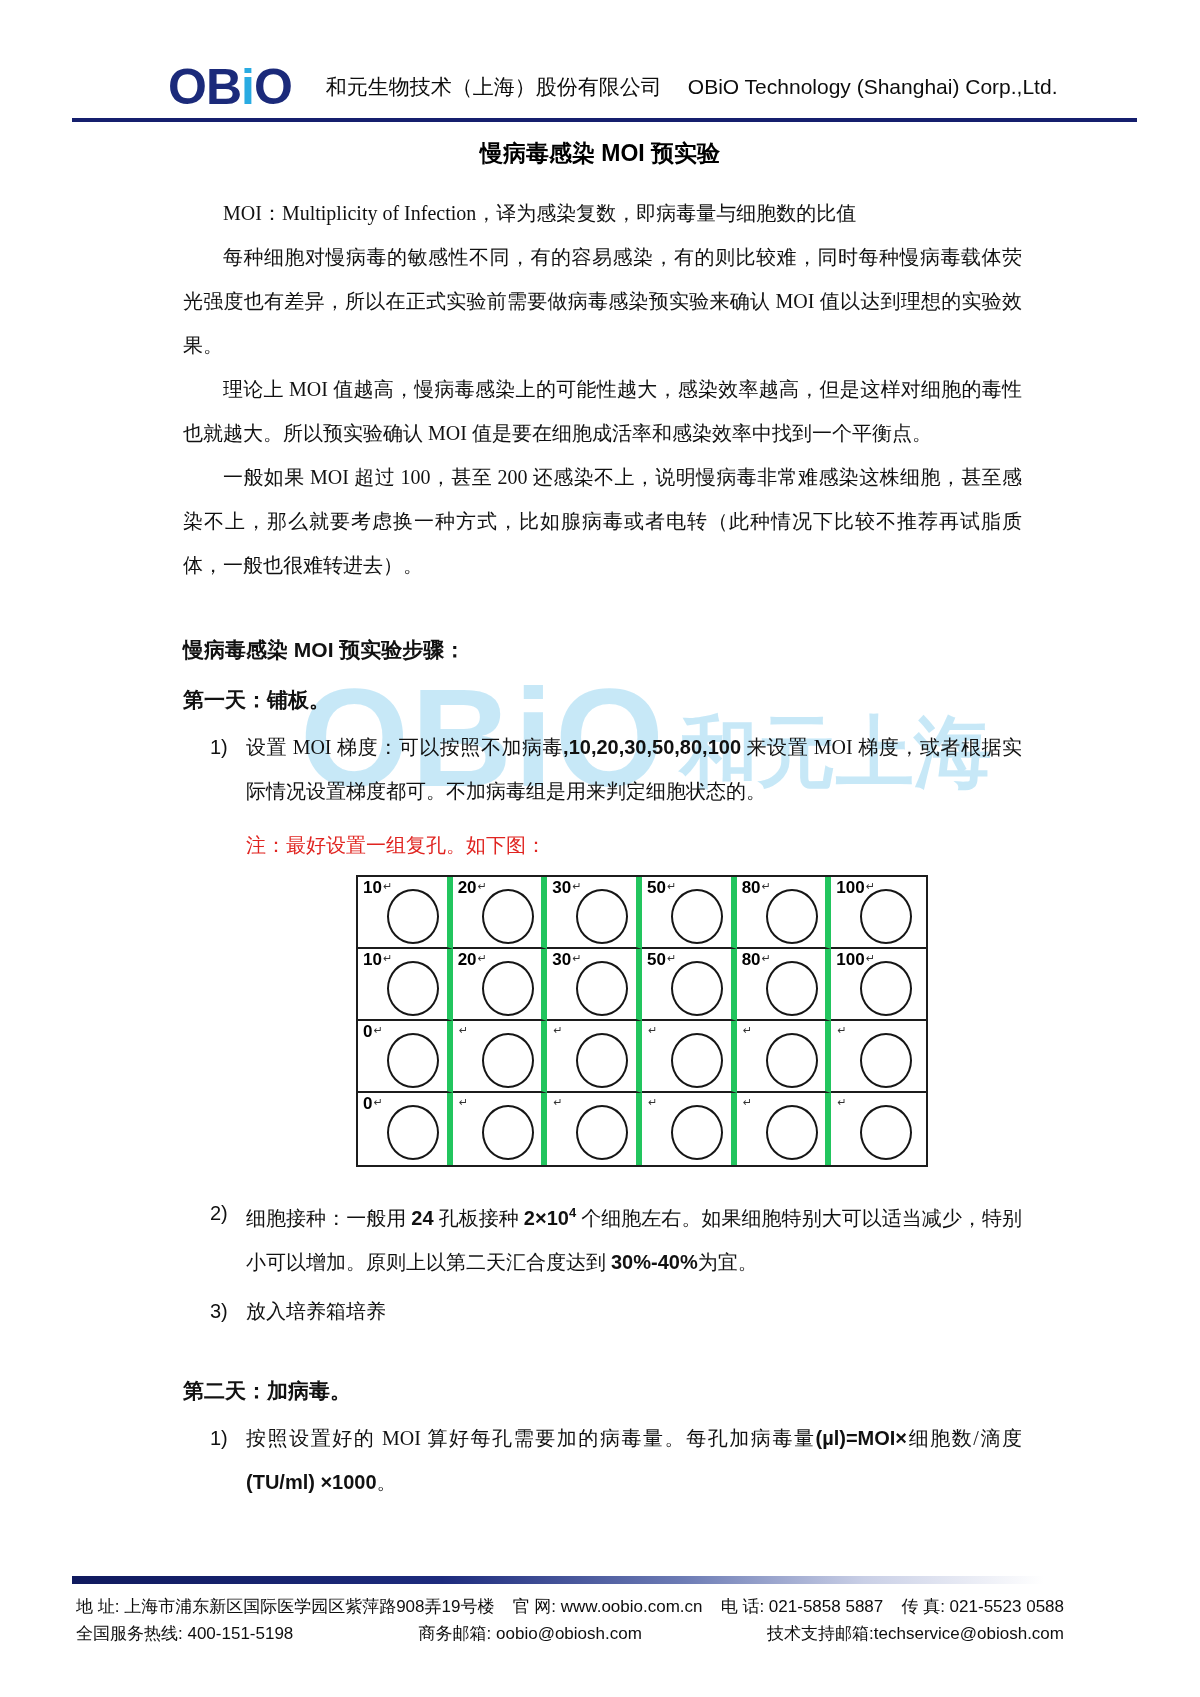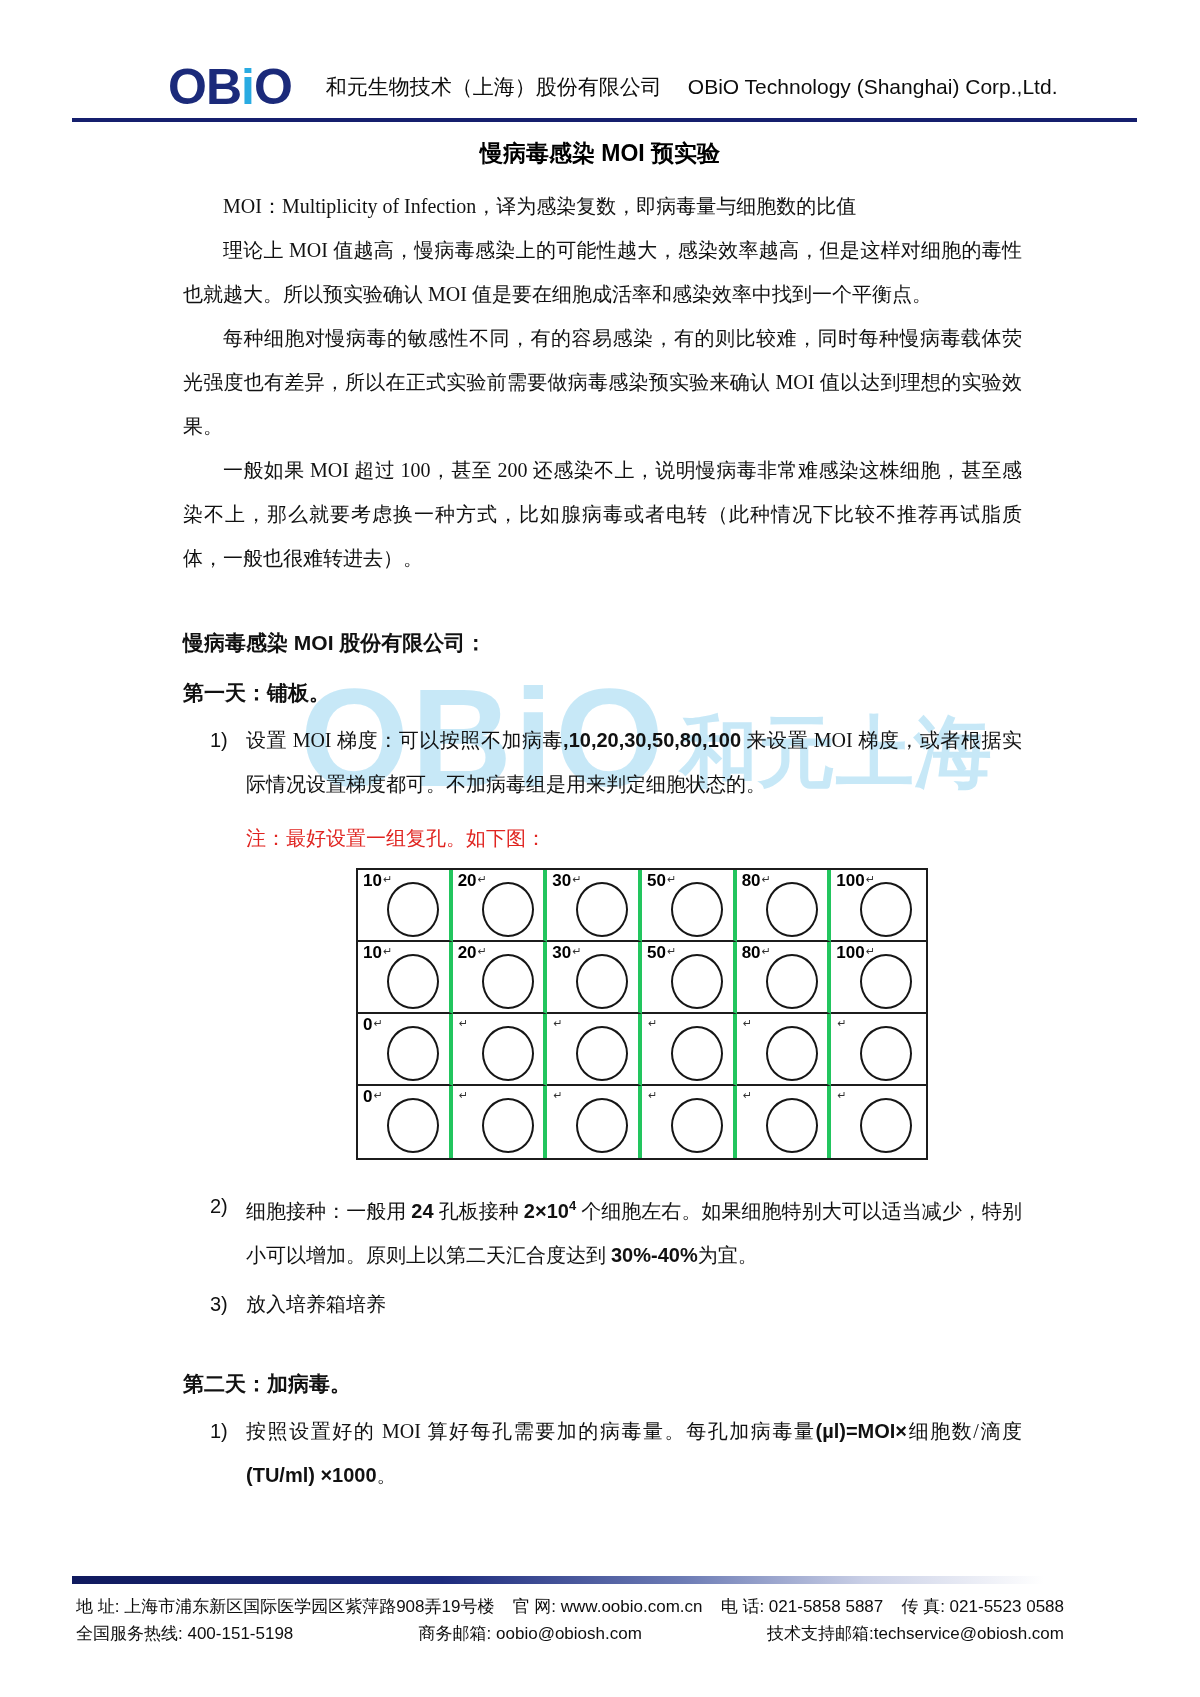--- a/index.html
+++ b/index.html
@@ -40,21 +40,21 @@
   .watermark{
     position:absolute;top:668px;left:300px;z-index:0;
     display:flex;align-items:center;gap:14px;
     color:#9bd7f2;opacity:.55;white-space:nowrap;
     pointer-events:none;
   }
   .wm-logo{font-family:"Liberation Sans", sans-serif;font-weight:bold;font-size:140px;line-height:1;letter-spacing:2px;}
   .wm-text{font-size:78px;font-weight:bold;line-height:1;margin-top:30px;}
   
   .content{
-    position:absolute;top:184px;left:183px;width:839px;z-index:1;
+    position:absolute;top:191px;left:183px;width:839px;z-index:1;
     font-size:20px;line-height:44px;text-align:justify;
   }
   .content p{margin:0;}
   .para{text-indent:2em;}
   .sec-heading{
     font-family:"Liberation Sans", sans-serif;
     font-weight:bold;font-size:21px;text-align:left;
   }
   .h-steps{margin-top:41px !important;}
   .h-day1{margin-top:6px !important;}
@@ -75,21 +75,21 @@
   
   .moi-table{
     margin:8px 0 0 173px;
     width:568px;
     display:grid;grid-template-columns:repeat(6,1fr);grid-auto-rows:72px;
     border:2px solid #1c1c1c;
     background:#fff;
   }
   .mcell{
     position:relative;
-    border-right:4px solid #22c55e;border-bottom:2px solid #1c1c1c;
+    border-right:6px solid #22c55e;border-bottom:2px solid #1c1c1c;
   }
   .moi-table > .mcell:nth-child(6n){border-right:0;padding-left:28px;}
   .moi-table > .mcell:nth-child(n+19){border-bottom:0;}
   .cell-label{
     position:absolute;top:2px;left:5px;
     font-family:"Liberation Sans", sans-serif;font-weight:bold;font-size:17px;line-height:1.1;
     color:#000;white-space:nowrap;
   }
   .pmark{
     font-family:"Liberation Sans", sans-serif;font-weight:normal;
@@ -128,25 +128,25 @@
 
   <div class="watermark">
     <span class="wm-logo">OBiO</span>
     <span class="wm-text">和元上海</span>
   </div>
 
   <h1 class="title">慢病毒感染 MOI 预实验</h1>
 
   <div class="content">
     <p class="para">MOI：Multiplicity of Infection，译为感染复数，即病毒量与细胞数的比值</p>
+    <p class="para">每种细胞对慢病毒的敏感性不同，有的容易感染，有的则比较难，同时每种慢病毒载体荧光强度也有差异，所以在正式实验前需要做病毒感染预实验来确认 MOI 值以达到理想的实验效果。</p>
     <p class="para">理论上 MOI 值越高，慢病毒感染上的可能性越大，感染效率越高，但是这样对细胞的毒性也就越大。所以预实验确认 MOI 值是要在细胞成活率和感染效率中找到一个平衡点。</p>
-    <p class="para">每种细胞对慢病毒的敏感性不同，有的容易感染，有的则比较难，同时每种慢病毒载体荧光强度也有差异，所以在正式实验前需要做病毒感染预实验来确认 MOI 值以达到理想的实验效果。</p>
     <p class="para">一般如果 MOI 超过 100，甚至 200 还感染不上，说明慢病毒非常难感染这株细胞，甚至感染不上，那么就要考虑换一种方式，比如腺病毒或者电转（此种情况下比较不推荐再试脂质体，一般也很难转进去）。</p>
 
-    <p class="sec-heading h-steps">慢病毒感染 MOI 股份有限公司：</p>
+    <p class="sec-heading h-steps">慢病毒感染 MOI 预实验步骤：</p>
     <p class="sec-heading h-day1">第一天：铺板。</p>
 
     <p class="li li-1">
       <span class="num">1)</span><span>设置 MOI 梯度：可以按照不加病毒</span><b class="numseg">,10,20,30,50,80,100</b><span> 来设置 MOI 梯度，或者根据实际情况设置梯度都可。不加病毒组是用来判定细胞状态的。</span>
     </p>
 
     <p class="note note-1">注：最好设置一组复孔。如下图：</p>
 
     <div class="moi-table">
       <div class="mcell">

